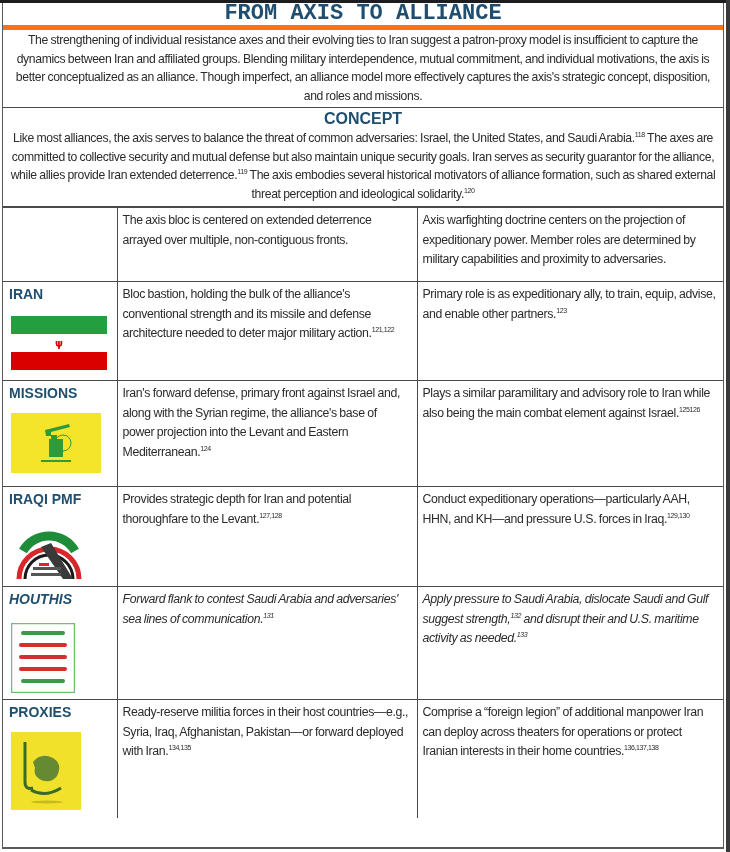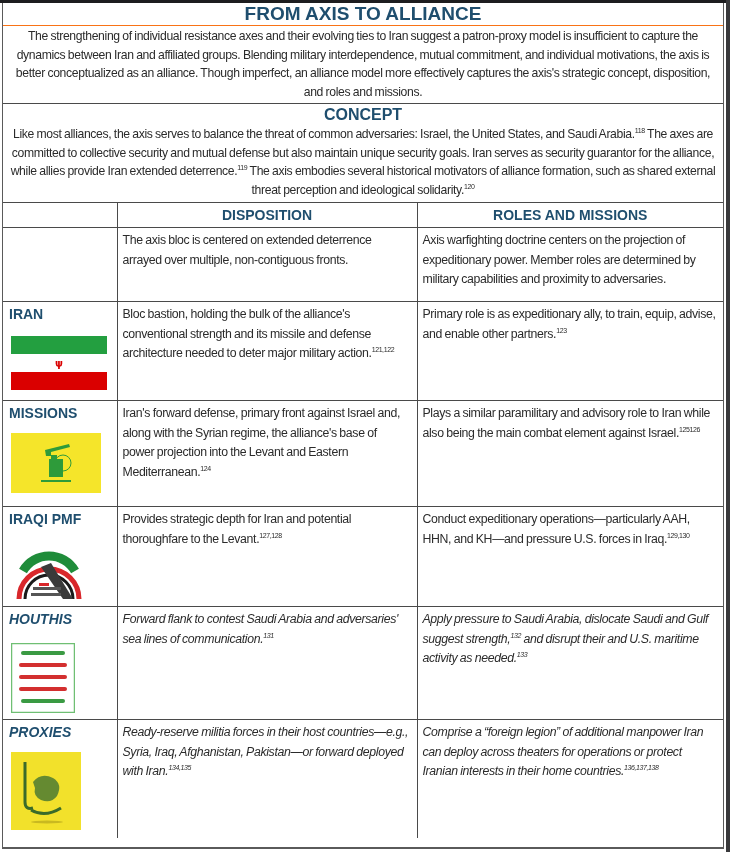--- a/index.html
+++ b/index.html
@@ -15,21 +15,21 @@
   .frame {
     position: absolute; left: 2px; top: 3px; width: 722px; height: 846px;
     border-left: 1px solid #5a5a5a; border-bottom: 2px solid #5a5a5a; border-right: 1px solid #5a5a5a;
     box-sizing: border-box;
   }
   .section { border-bottom: 1px solid #4a4a4a; box-sizing: border-box; }
   .sec-title {
     text-align: center; color: #1f4e6e; font-weight: bold;
     font-family: "Liberation Sans", sans-serif; letter-spacing: 0px;
   }
-  .t1 { font-size: 19px; height: 22px; line-height: 22px; border-bottom: 1px solid #f97316; }
+  .t1 { font-size: 22px; height: 22px; line-height: 22px; border-bottom: 5px solid #f97316; font-family: Liberation Mono, monospace; }
   .t2 { font-size: 16px; line-height: 18px; padding-top: 2px; }
   .para {
     font-size: 12.2px; line-height: 18.5px; padding: 1px 5px 2px 5px;
     letter-spacing: -0.35px; word-spacing: -0.5px; text-align: center;
   }
   table { border-collapse: collapse; width: 720px; table-layout: fixed; }
   td { border: 1px solid #4a4a4a; vertical-align: top; box-sizing: border-box; }
   tr td:first-child { border-left: none; }
   tr td:last-child { border-right: none; }
   .colhead td { height: 23px; }
@@ -68,25 +68,20 @@
     </div>
   </div>
 
   <table>
     <colgroup>
         <col style="width:114px">
         <col style="width:300px">
         <col style="width:306px">
       </colgroup>
     <tbody>
-        <tr class="colhead">
-      <td style="border-top:none;"></td>
-      <td class="h" style="border-top:none;">DISPOSITION</td>
-      <td class="h" style="border-top:none;">ROLES AND MISSIONS</td>
-    </tr>
     <tr style="height:74px;">
       <td></td>
       <td class="cell">The axis bloc is centered on extended deterrence arrayed over multiple, non-contiguous fronts.</td>
       <td class="cell">Axis warfighting doctrine centers on the projection of expeditionary power. Member roles are determined by military capabilities and proximity to adversaries.</td>
     </tr>
 
     <tr style="height:99px;">
       <td class="actor">
         <div>IRAN</div>
         <svg class="flag" width="96" height="54" viewBox="0 0 96 54">
@@ -157,21 +152,21 @@
         </svg>
       </td>
       <td class="cell">
         <span>Forward flank to contest Saudi Arabia and adversaries' sea lines of communication.</span><sup>131</sup>
       </td>
       <td class="cell">
         <span>Apply pressure to Saudi Arabia, dislocate Saudi and Gulf suggest strength,</span><sup>132</sup><span> and disrupt their and U.S. maritime activity as needed.</span><sup>133</sup>
       </td>
     </tr>
 
-    <tr style="height:118px;font-style:italic;">
+    <tr style="height:118px;">
       <td class="actor" style="border-bottom:none;">
         <div>PROXIES</div>
         <svg class="flag" width="70" height="78" viewBox="0 0 70 78" style="margin-top:12px;">
           <rect x="0" y="0" width="70" height="78" fill="#f2e12b"></rect>
           <path d="M14 10 L14 50 Q14 58 22 56" fill="none" stroke="#3a6b2a" stroke-width="3"></path>
           <path d="M22 30 Q30 20 42 26 Q52 32 46 44 Q40 52 30 48 Q22 44 24 36 Z" fill="#4c7a32" opacity="0.85"></path>
           <path d="M20 58 Q34 66 50 56" fill="none" stroke="#3a6b2a" stroke-width="3"></path>
           <ellipse cx="36" cy="70" rx="16" ry="1.5" fill="#c9b920"></ellipse>
         </svg>
       </td>

